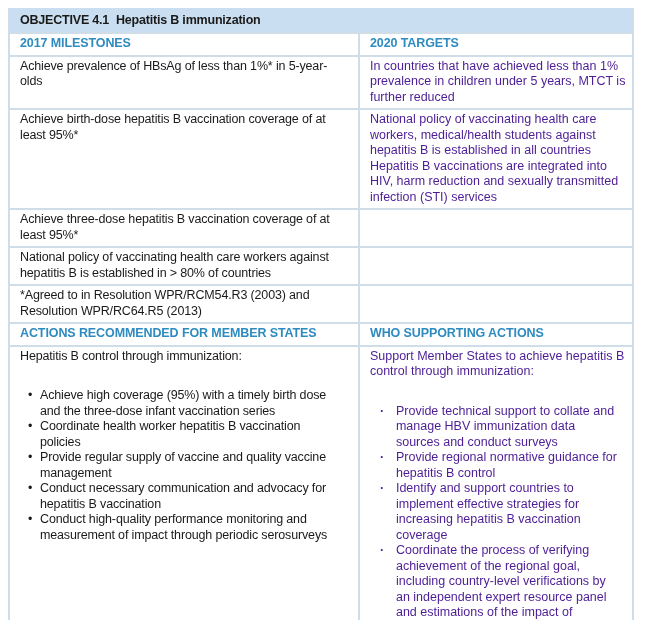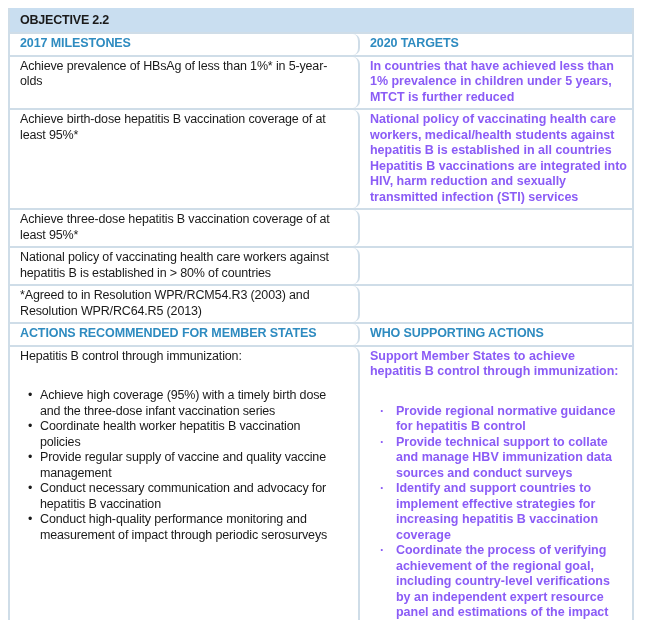--- a/index.html
+++ b/index.html
@@ -5,38 +5,39 @@
   html, body { margin: 0; padding: 0; background: #ffffff; }
   body { width: 645px; height: 620px; position: relative; overflow: hidden;
          font-family: "Liberation Sans", sans-serif; color: #1a1a1a; }
   .frame { position: absolute; left: 8px; top: 8px; width: 626px;
            border: 2px solid #cfdde8; border-top: none; box-sizing: border-box; }
   .title-bar { background: #c9def0; height: 24px; display: flex; align-items: center;
                padding-left: 10px; font-size: 12.5px; font-weight: bold; letter-spacing: -0.2px; }
   .title-bar .obj { width: 96px; }
   .row { display: flex; border-top: 2px solid #cfdde8; }
   .cell { box-sizing: border-box; padding: 2px 10px 3px 10px; font-size: 12.5px; line-height: 15.5px; }
-  .c1 { width: 374px; border-right: 2px solid #cfdde8; border-radius: 7px; }
+  .c1 { width: 374px; border-right: 2px solid #cfdde8; }
   .c2 { width: 291px; padding-left: 10px; padding-right: 4px; }
   .head { color: #2e8bc0; font-weight: bold; font-size: 12.5px; letter-spacing: -0.1px; }
   .bold { font-weight: normal; letter-spacing: -0.15px; }
-  .norm { font-weight: bold; color: #8b5cf6; }
+  .norm { font-weight: normal; color: #4c1d95; }
   ul { margin: 8px; padding: 0; list-style: none; }
   ul li { position: relative; padding-left: 12px; }
   ul.dot li::before { content: "\2022"; position: absolute; left: 0; top: 0; }
   ul.mid li::before { content: "\00B7"; position: absolute; left: 2px; top: 0; font-weight: bold; }
   ul.mid li { padding-left: 18px; }
   .gap { height: 16px; }
 </style>
 </head>
 <body>
 
 <div class="frame">
   <div class="title-bar">
-    <span class="obj">OBJECTIVE 2.2</span>
+    <span class="obj">OBJECTIVE 4.1</span>
+    <span>Hepatitis B immunization</span>
   </div>
 
   <div class="row">
     <div class="cell c1 head">2017 MILESTONES</div>
     <div class="cell c2 head">2020 TARGETS</div>
   </div>
 
   <div class="row">
     <div class="cell c1 bold">Achieve prevalence of HBsAg of less than 1%* in 5-year-olds</div>
     <div class="cell c2 norm">
@@ -81,20 +82,20 @@
         <li>Coordinate health worker hepatitis B vaccination policies</li>
         <li>Provide regular supply of vaccine and quality vaccine management</li>
         <li>Conduct necessary communication and advocacy for hepatitis B vaccination</li>
         <li>Conduct high-quality performance monitoring and measurement of impact through periodic serosurveys</li>
       </ul>
     </div>
     <div class="cell c2 norm">
       <div>Support Member States to achieve hepatitis B control through immunization:</div>
       <div class="gap"></div>
       <ul class="mid">
+        <li>Provide technical support to collate and manage HBV immunization data sources and conduct surveys</li>
         <li>Provide regional normative guidance for hepatitis B control</li>
-        <li>Provide technical support to collate and manage HBV immunization data sources and conduct surveys</li>
         <li>Identify and support countries to implement effective strategies for increasing hepatitis B vaccination coverage</li>
         <li>Coordinate the process of verifying achievement of the regional goal, including country-level verifications by an independent expert resource panel and estimations of the impact of vaccination at the regional level</li>
       </ul>
     </div>
   </div>
 </div>
 
 </body></html>

